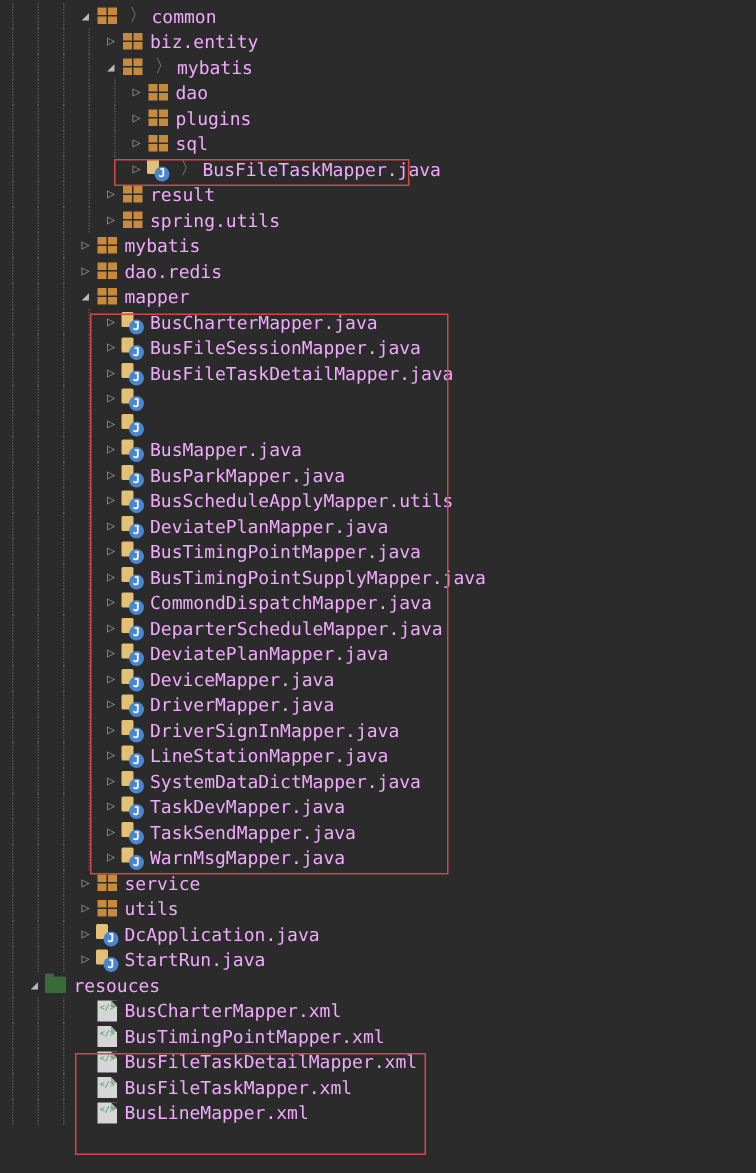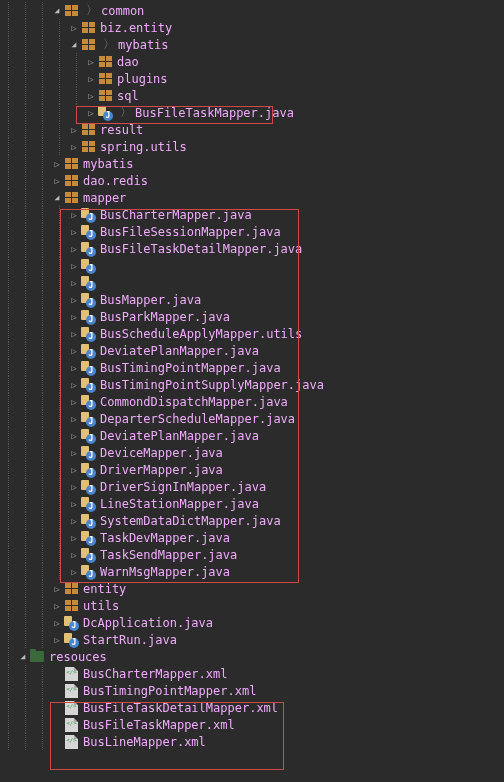--- a/index.html
+++ b/index.html
@@ -914,21 +914,21 @@
       </span>
     <span class="arrow"></span>
     <span class="icon">
         <span class="pkg-grid">
           <span></span>
           <span></span>
           <span></span>
           <span></span>
         </span>
       </span>
-    <span class="label">entity</span>
+    <span class="label">service</span>
   </div>
   <div class="row">
     <span class="indent">
         <span class="guide"></span>
       </span>
       <span class="indent">
         <span class="guide"></span>
       </span>
       <span class="indent">
         <span class="guide"></span>

